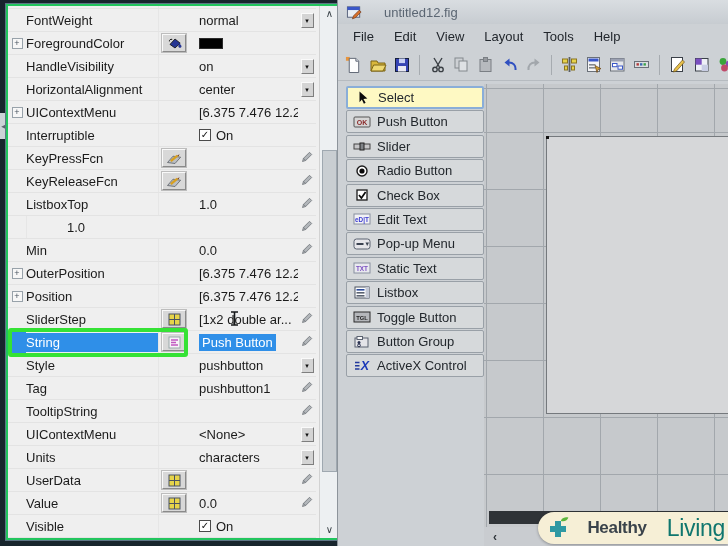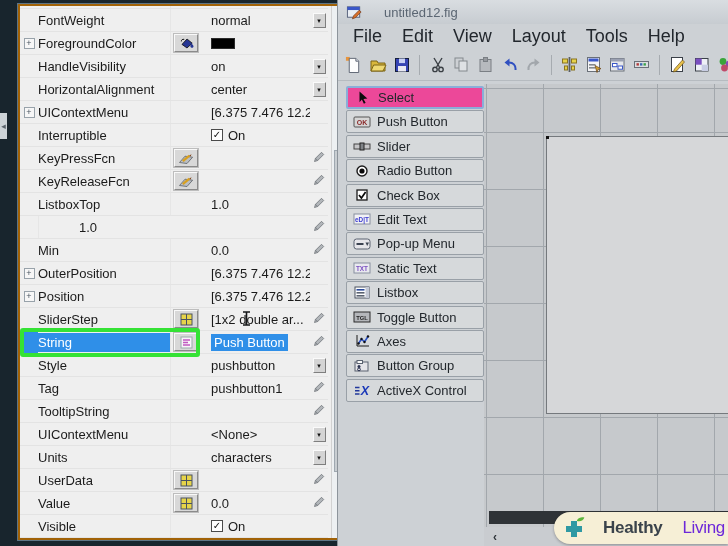--- a/index.html
+++ b/index.html
@@ -4,22 +4,22 @@
 <style>
   html,body{margin:0;padding:0;}
   #stage{position:relative;width:728px;height:546px;overflow:hidden;background:#18252d;
          font-family:"Liberation Sans",sans-serif;-webkit-font-smoothing:antialiased;}
 
   
   .edge-notch{position:absolute;left:0;top:113px;width:7px;height:26px;background:#ccd3d7;
               color:#5a646c;font-size:9px;display:flex;align-items:center;justify-content:center;}
 
   
-  #inspector{position:absolute;left:18px;top:4px;width:331px;height:532px;background:#efefef;
-             border:2px solid #a16207;box-shadow:0 0 0 1px #5e7586;overflow:hidden;}
+  #inspector{position:absolute;left:6px;top:4px;width:331px;height:532px;background:#efefef;
+             border:2px solid #22c55e;box-shadow:0 0 0 1px #5e7586;overflow:hidden;}
   #prop-rows{position:absolute;left:0;top:-20px;width:308px;}
   .prow{position:relative;display:flex;align-items:center;height:23px;box-sizing:border-box;
         border-bottom:1px solid #e3e3e3;background:#efefef;font-size:13px;color:#1b1b1b;}
   .cell-expand{width:18px;height:100%;display:flex;align-items:center;justify-content:center;flex:none;}
   .plusbox{width:11px;height:11px;box-sizing:border-box;border:1px solid #98a2aa;background:#f7f7f7;
            font-size:9px;line-height:9px;text-align:center;color:#4a5560;}
   .cell-label{width:132px;flex:none;white-space:nowrap;overflow:hidden;height:19px;line-height:19px;}
   .cell-icon{width:30px;height:100%;flex:none;display:flex;align-items:center;justify-content:center;
              border-left:1px solid #e6e6e6;}
   .iconbtn{width:24px;height:18px;box-sizing:border-box;background:#d8d8d8;border:1px solid;
@@ -45,53 +45,53 @@
   .sbtn.up{top:0;} .sbtn.down{bottom:0;}
   .sthumb{position:absolute;left:2px;right:2px;top:144px;height:320px;background:#c9ced2;
           border:1px solid #9fa8b0;}
   #ibeam{position:absolute;left:221px;top:305px;z-index:6;pointer-events:none;}
 
   
   #guide{position:absolute;left:337px;top:0;width:391px;height:546px;background:#cdd1d5;
          border-left:1px solid #8d949b;box-sizing:border-box;}
   .titlebar{height:24px;display:flex;align-items:center;gap:20px;padding-left:7px;
             background:linear-gradient(#d9dde1,#c7ccd1);color:#5b6673;font-size:13px;}
-  .menubar{height:25px;display:flex;align-items:center;padding-left:5px;font-size:18px;color:#22272d;}
+  .menubar{height:25px;display:flex;align-items:center;padding-left:5px;font-size:13px;color:#22272d;}
   .menu-item{padding:2px 10px;}
   .toolbar{height:31px;display:flex;align-items:center;padding-left:5px;gap:3px;
            border-bottom:1px solid #b6bbc0;}
   .tsep{width:1px;height:20px;background:#a6abb0;margin:0 4px;flex:none;}
   .ticon{width:21px;height:21px;display:flex;align-items:center;justify-content:center;flex:none;}
 
   #gbody{position:absolute;top:82px;left:0;right:0;bottom:0;}
   #palette{position:absolute;left:8px;top:4px;width:138px;display:flex;flex-direction:column;gap:1.4px;}
   .pbtn{height:23px;box-sizing:border-box;background:#d6d9db;border:1px solid #99a0a7;border-radius:2px;
         display:flex;align-items:center;gap:6px;padding-left:5px;font-size:13px;color:#23282d;flex:none;}
-  .pbtn.selected{background:#ec4899;border:2px solid #8aaed8;}
+  .pbtn.selected{background:#fef9c3;border:2px solid #8aaed8;}
   .pi{width:19px;display:flex;align-items:center;justify-content:center;flex:none;}
   .plabel{white-space:nowrap;}
 
   #canvas{position:absolute;left:146px;top:2px;right:0;bottom:19px;background-color:#c6c9cc;
           background-image:
             repeating-linear-gradient(to right,#a2a7ac 0 1px,transparent 1px 57px),
             repeating-linear-gradient(to bottom,#a2a7ac 0 1px,transparent 1px 57px);
           background-position:2px 0,0 48px;}
   #figure{position:absolute;left:62px;top:52px;right:0;height:276px;background:#d6d7d9;
           border-top:1px solid #75797d;border-left:1px solid #75797d;border-bottom:1px solid #75797d;}
   #figure .handle{position:absolute;left:-1px;top:-1px;width:3px;height:3px;background:#111;}
   #hthumb{position:absolute;left:151px;top:429px;right:0;height:13px;background:#2f3337;}
   #bstrip{position:absolute;left:146px;right:0;bottom:0;height:19px;background:#c9ccd0;
           display:flex;align-items:center;padding-left:9px;font-size:12px;color:#2f353a;font-weight:bold;}
 
   
   #wm{position:absolute;right:0;bottom:2px;height:32px;background:#f6efd6;
       border-radius:16px 0 0 16px;display:flex;align-items:center;padding:0 3px 0 7px;
       box-shadow:0 1px 3px rgba(0,0,0,.3);z-index:10;gap:16px;}
   .wm-bold{font-weight:bold;color:#3a434b;font-size:17px;letter-spacing:-.3px;}
-  .wm-light{color:#6d28d9;font-size:17px;margin-left:4px;letter-spacing:-.3px;}
+  .wm-light{color:#0f766e;font-size:23px;margin-left:4px;letter-spacing:-.3px;}
 </style>
 </head>
 <body>
 
 <div id="stage">
 
   <div class="edge-notch">◂</div>
 
   <div id="inspector">
     <div id="prop-rows">
@@ -634,33 +634,20 @@
             <span class="pi">
               <svg width="18" height="12">
                 <rect x="1" y="1" width="16" height="10" fill="#b4b6ba" stroke="#2a2a2a"></rect>
                 <text x="9" y="8.5" font-size="5.8" text-anchor="middle" fill="#222" font-weight="bold">TGL</text>
               </svg>
             </span>
             <span class="plabel">Toggle Button</span>
           </div>
           <div class="pbtn">
             <span class="pi">
-              <svg width="16" height="14">
-                <path d="M3 1v11h12" stroke="#1a1a1a" fill="none"></path>
-                <path d="M4.5 9.5L7.5 5l3 3 3.8-6" stroke="#2a52c8" stroke-width="1.6" fill="none"></path>
-                <circle cx="4.5" cy="9.5" r="1.2" fill="#111"></circle>
-                <circle cx="7.5" cy="5" r="1.2" fill="#111"></circle>
-                <circle cx="10.5" cy="8" r="1.2" fill="#111"></circle>
-                <circle cx="14" cy="2.4" r="1.2" fill="#111"></circle>
-              </svg>
-            </span>
-            <span class="plabel">Axes</span>
-          </div>
-          <div class="pbtn">
-            <span class="pi">
               <svg width="15" height="13">
                 <rect x="1" y="3" width="13" height="9" fill="#e4e4e8" stroke="#5a6270"></rect>
                 <rect x="3" y="1.5" width="5.5" height="3" fill="#fafafa" stroke="#5a6270"></rect>
                 <circle cx="5" cy="7.4" r="1.5" fill="#2a3250"></circle>
                 <circle cx="5" cy="10.4" r="1.4" fill="none" stroke="#2a3250"></circle>
               </svg>
             </span>
             <span class="plabel">Button Group</span>
           </div>
           <div class="pbtn">

